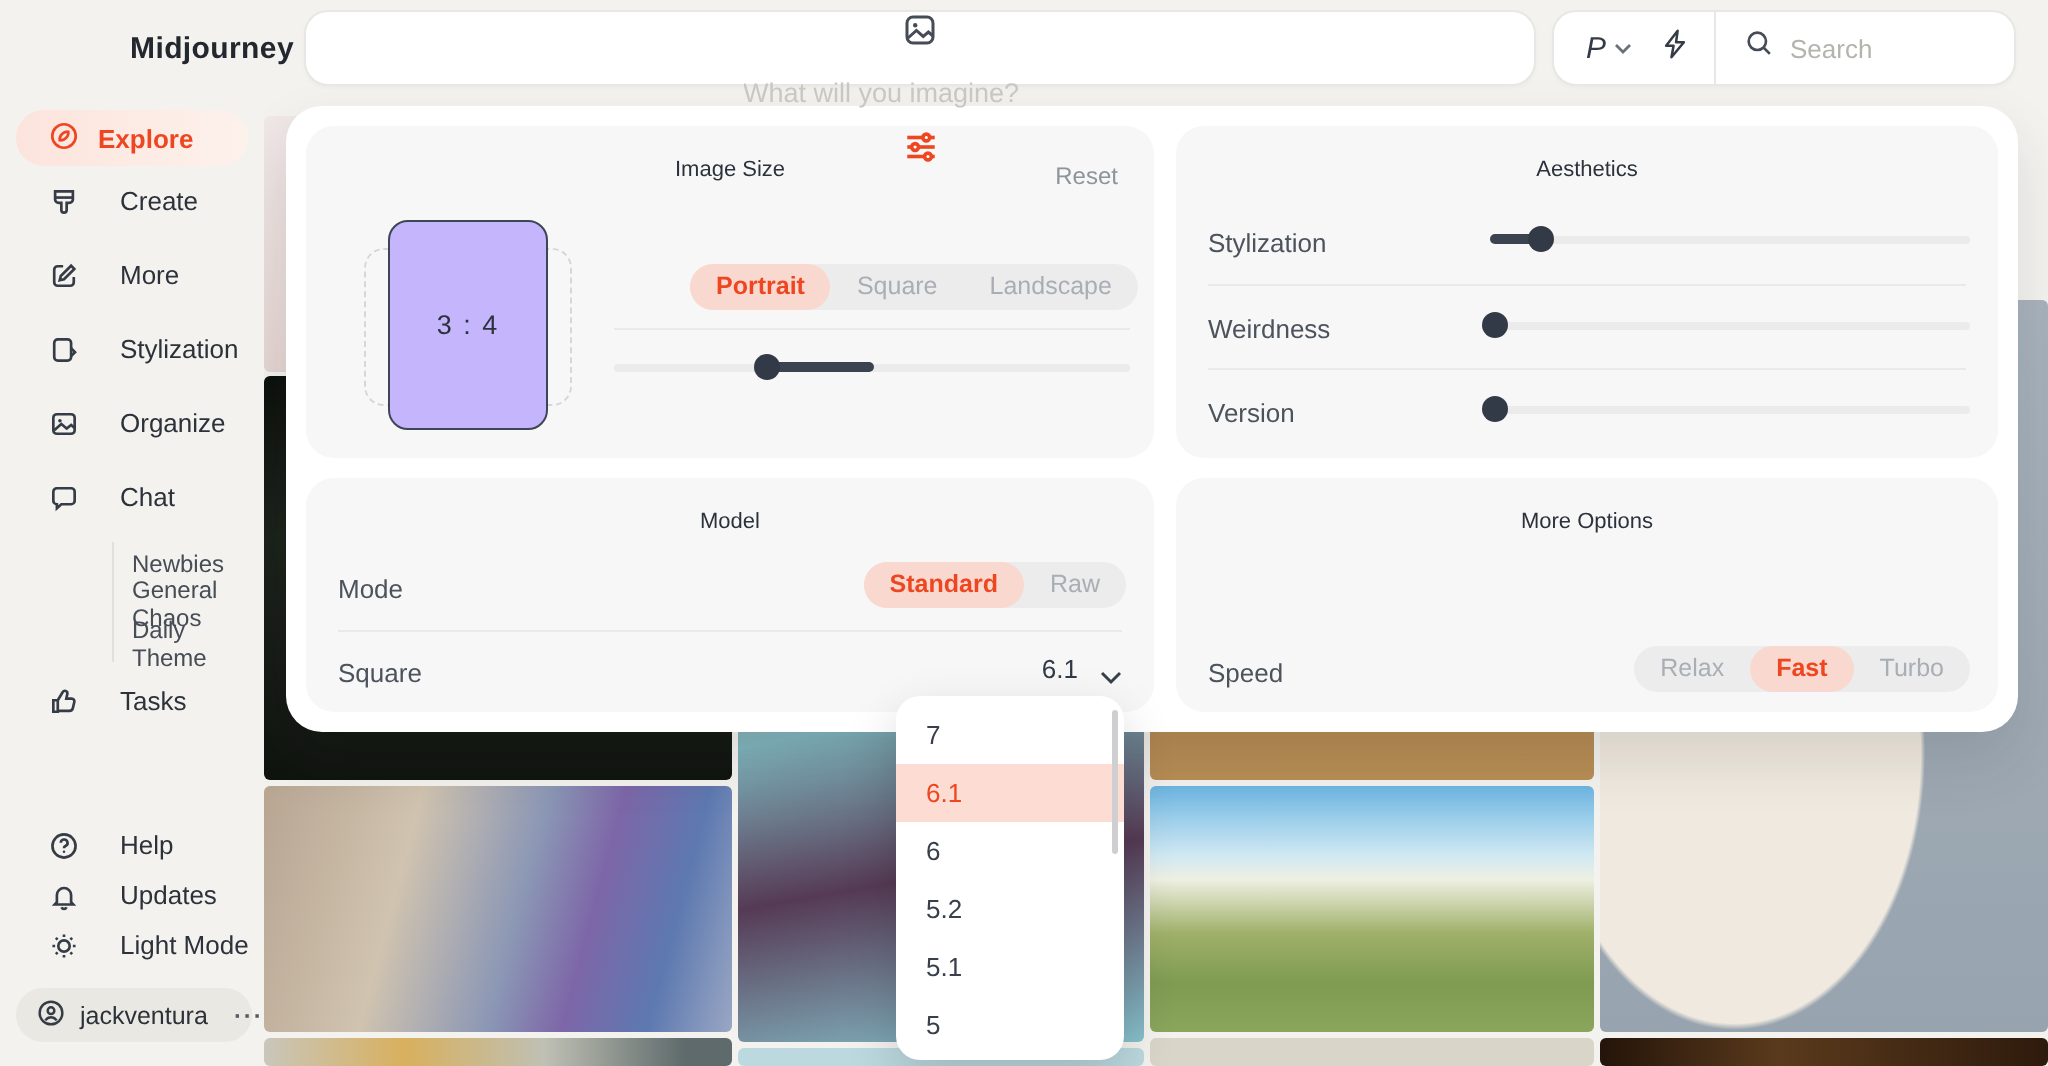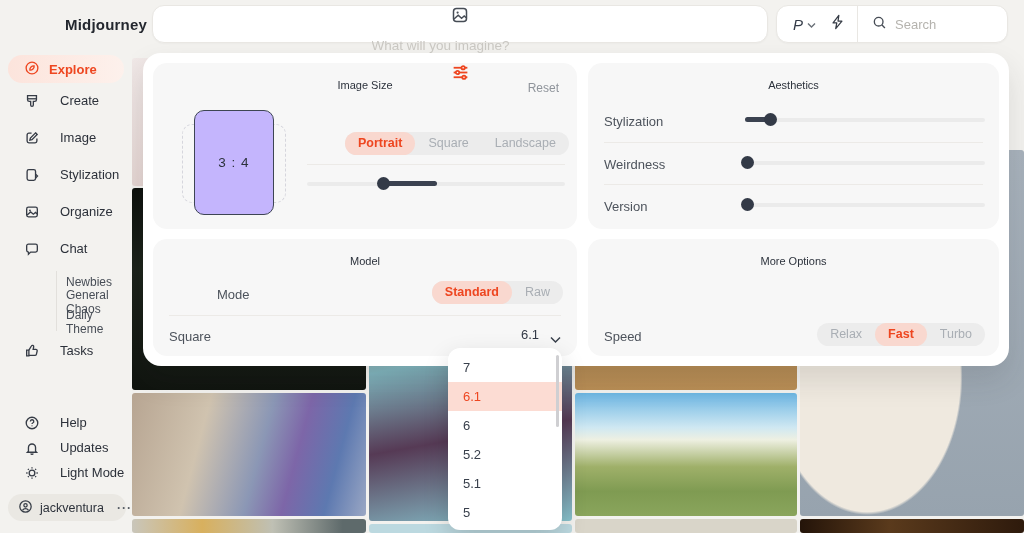--- a/index.html
+++ b/index.html
@@ -143,21 +143,21 @@
     <span>Create</span>
   </div>
 
   <div class="nav-item" style="top:130px">
     <span>
       <svg width="16" height="16" viewBox="0 0 18 18" fill="none" stroke="#363c46" stroke-width="1.5">
         <path d="M14.5 9.5 v3 a2 2 0 0 1 -2 2 h-7 a2 2 0 0 1 -2 -2 v-7 a2 2 0 0 1 2 -2 h3"></path>
         <path d="M13 3.2 l1.8 1.8 L9 10.8 l-2.4.6.6-2.4 Z"></path>
       </svg>
     </span>
-    <span>Image</span>
+    <span>More</span>
   </div>
 
   <div class="nav-item" style="top:167px">
     <span>
       <svg width="16" height="16" viewBox="0 0 18 18" fill="none" stroke="#363c46" stroke-width="1.5">
         <rect x="3.5" y="3" width="9.5" height="12" rx="2"></rect>
         <path d="M13 8 l2.2 2.2 -2.2 2.2"></path>
       </svg>
     </span>
     <span>Stylization</span>
@@ -324,21 +324,21 @@
     <div class="knob" style="left:153px; top:93px;"></div>
     <div class="hline" style="left:16px; top:121px; width:379px;"></div>
 
     <div class="row-label" style="left:16px; top:136px;">Version</div>
     <div class="track" style="left:157px; top:140px; width:240px;"></div>
     <div class="knob" style="left:153px; top:135px;"></div>
   </div>
 
   <div class="card" id="card-model">
     <div class="card-title">Model</div>
-    <div class="row-label" style="left:16px; top:48px;margin-left:48px;">Mode</div>
+    <div class="row-label" style="left:16px; top:48px;">Mode</div>
     <div class="segwrap" style="right:14px; top:42px;">
       <span class="seg active">Standard</span>
       <span class="seg">Raw</span>
     </div>
     <div class="hline" style="left:16px; top:76px; width:392px;"></div>
     <div class="row-label" style="left:16px; top:90px;">Square</div>
     <div class="ver-value">6.1</div>
     <div class="ver-chev">
       <svg width="11" height="8" viewBox="0 0 11 8" fill="none" stroke="#39404c" stroke-width="1.5">
         <path d="M1 1.5 l4.5 4.5 L10 1.5"></path>

